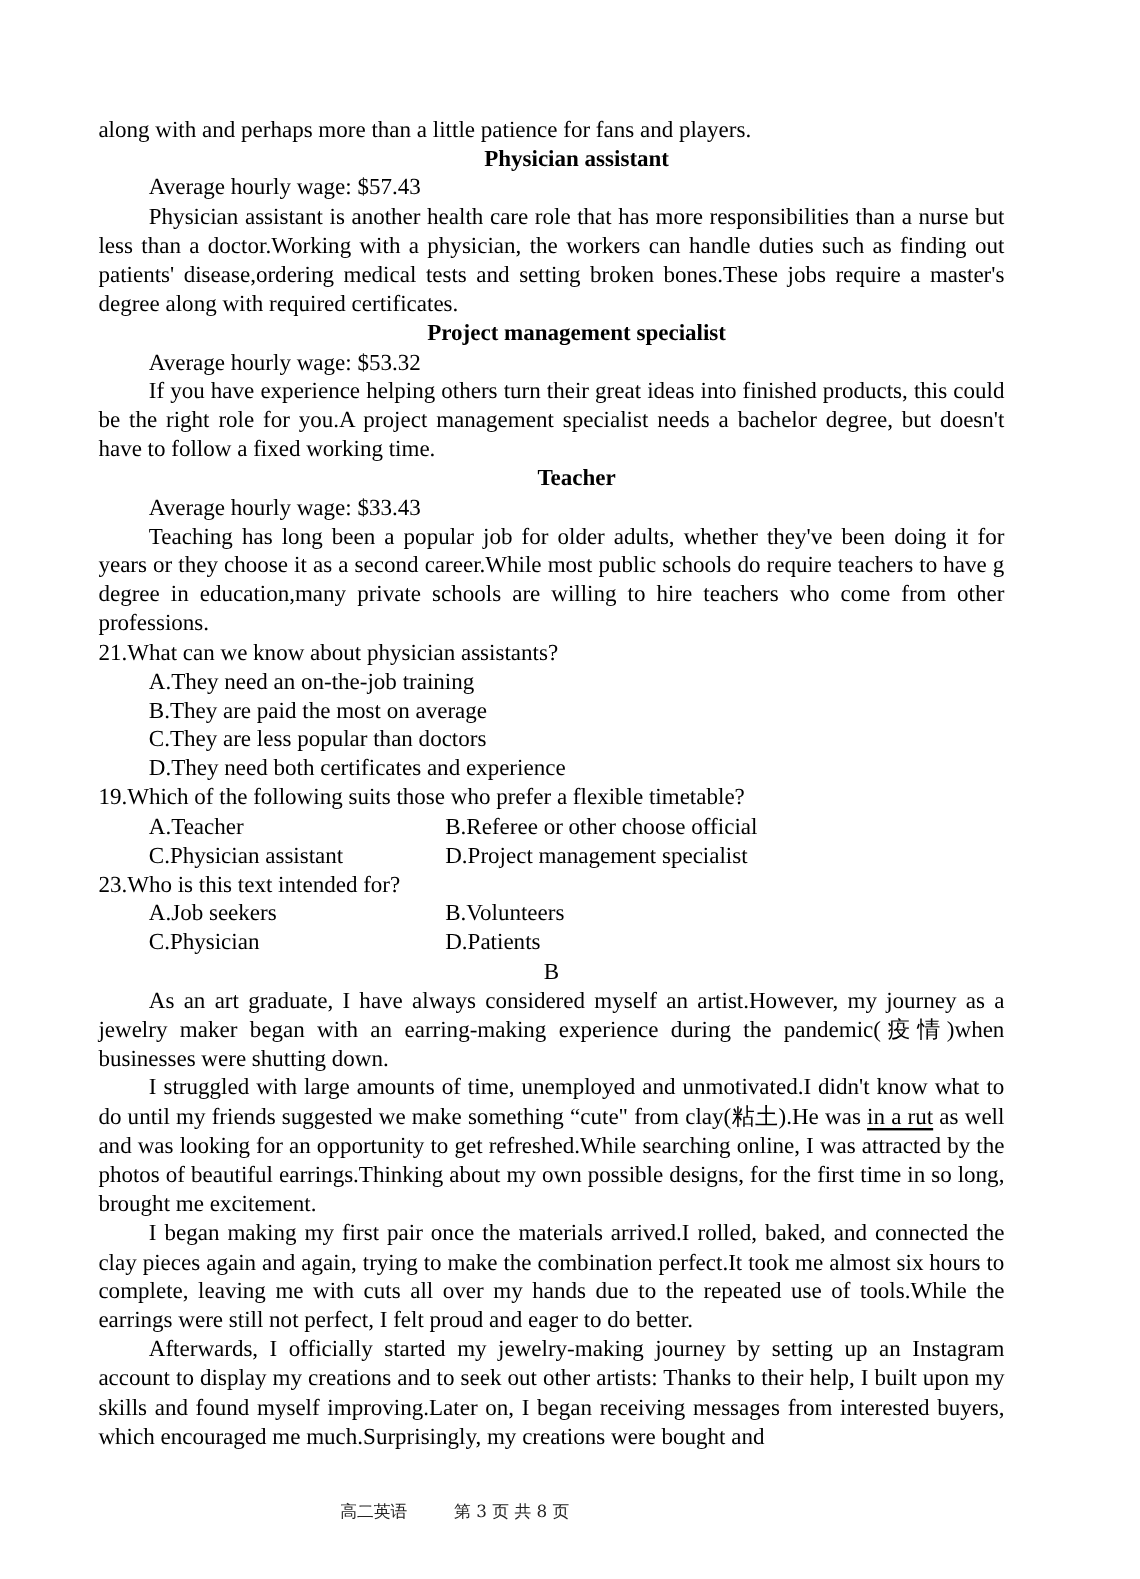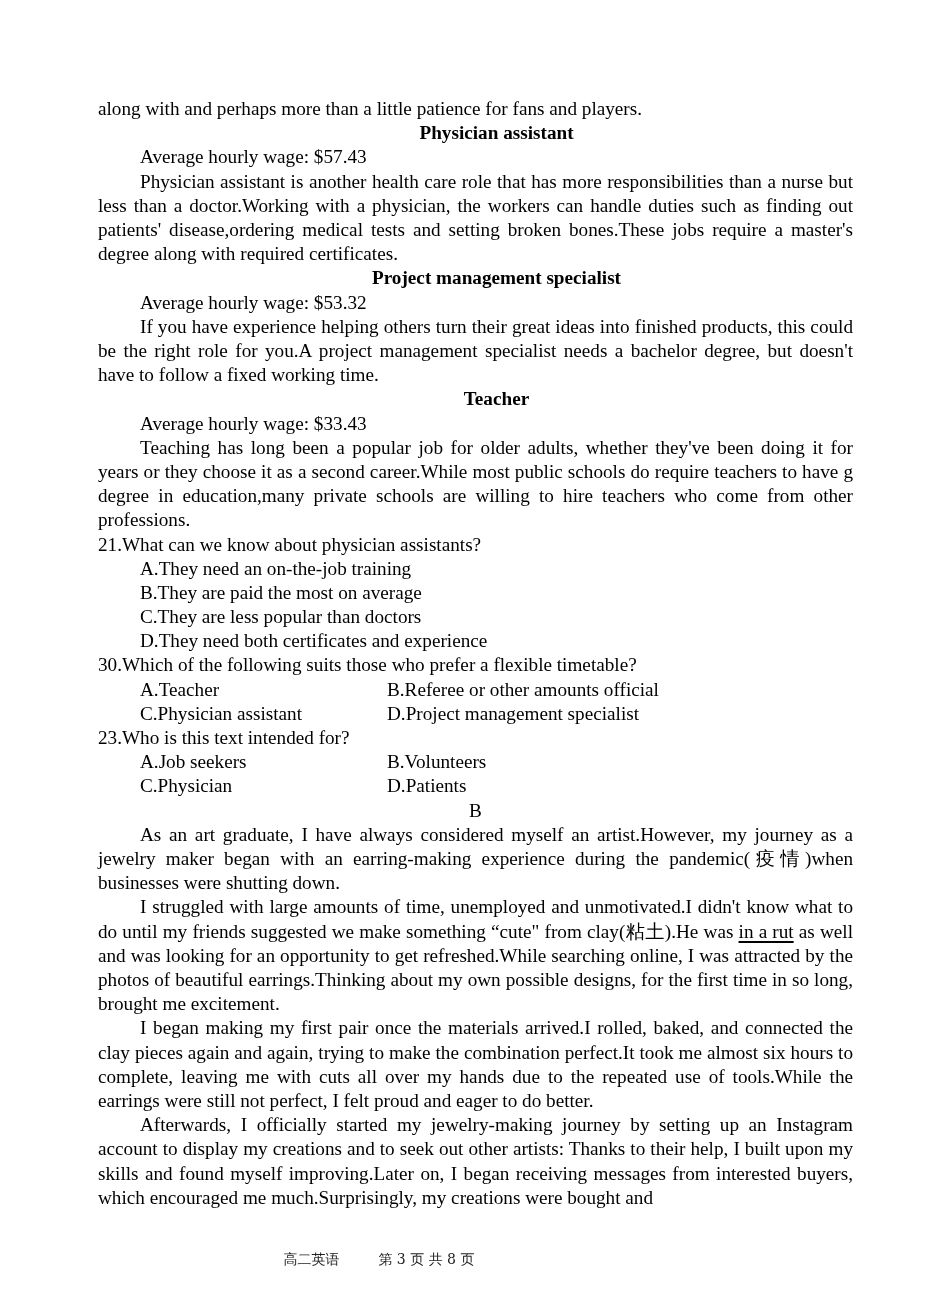--- a/index.html
+++ b/index.html
@@ -10,21 +10,21 @@
     body {
       width: 950px;
       height: 1316px;
       position: relative;
       overflow: hidden;
       font-family: "Liberation Serif", "DejaVu Serif", serif;
       color: #000000;
     }
     .page {
       position: absolute;
-      left: 98px;
+      left: 82px;
       top: 97px;
       width: 755px;
       font-size: 19.2px;
       line-height: 24.2px;
     }
     .line {
       white-space: nowrap;
       height: 24.2px;
     }
     .indent {
@@ -103,24 +103,24 @@
   <div class="para">
     <p>Teaching has long been a popular job for older adults, whether they've been doing it for years or they choose it as a second career.While most public schools do require teachers to have g degree in education,many private schools are willing to hire teachers who come from other professions.</p>
   </div>
 
   <div class="line">21.What can we know about physician assistants?</div>
   <div class="line indent">A.They need an on-the-job training</div>
   <div class="line indent">B.They are paid the most on average</div>
   <div class="line indent">C.They are less popular than doctors</div>
   <div class="line indent">D.They need both certificates and experience</div>
 
-  <div class="line">30.Which of the following suits those who prefer a flexible timetable?</div>
+  <div class="line">19.Which of the following suits those who prefer a flexible timetable?</div>
   <div class="opt-row">
     <span class="opt-col">A.Teacher</span>
-    <span class="opt-col">B.Referee or other amounts official</span>
+    <span class="opt-col">B.Referee or other choose official</span>
   </div>
   <div class="opt-row">
     <span class="opt-col">C.Physician assistant</span>
     <span class="opt-col">D.Project management specialist</span>
   </div>
 
   <div class="line">23.Who is this text intended for?</div>
   <div class="opt-row">
     <span class="opt-col">A.Job seekers</span>
     <span class="opt-col">B.Volunteers</span>

